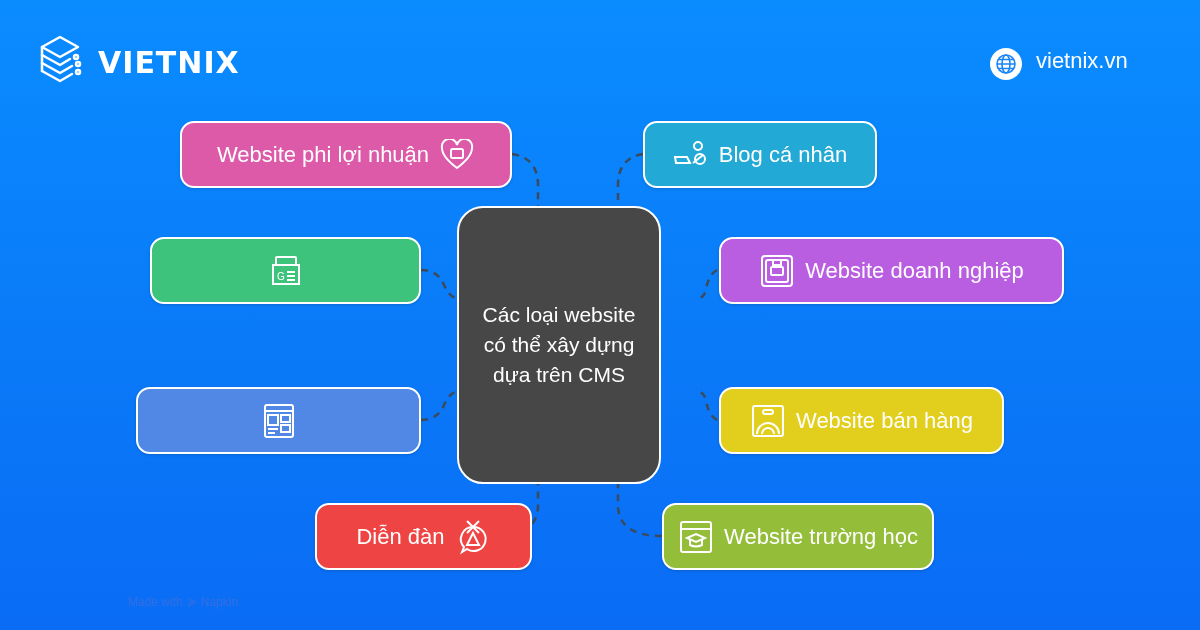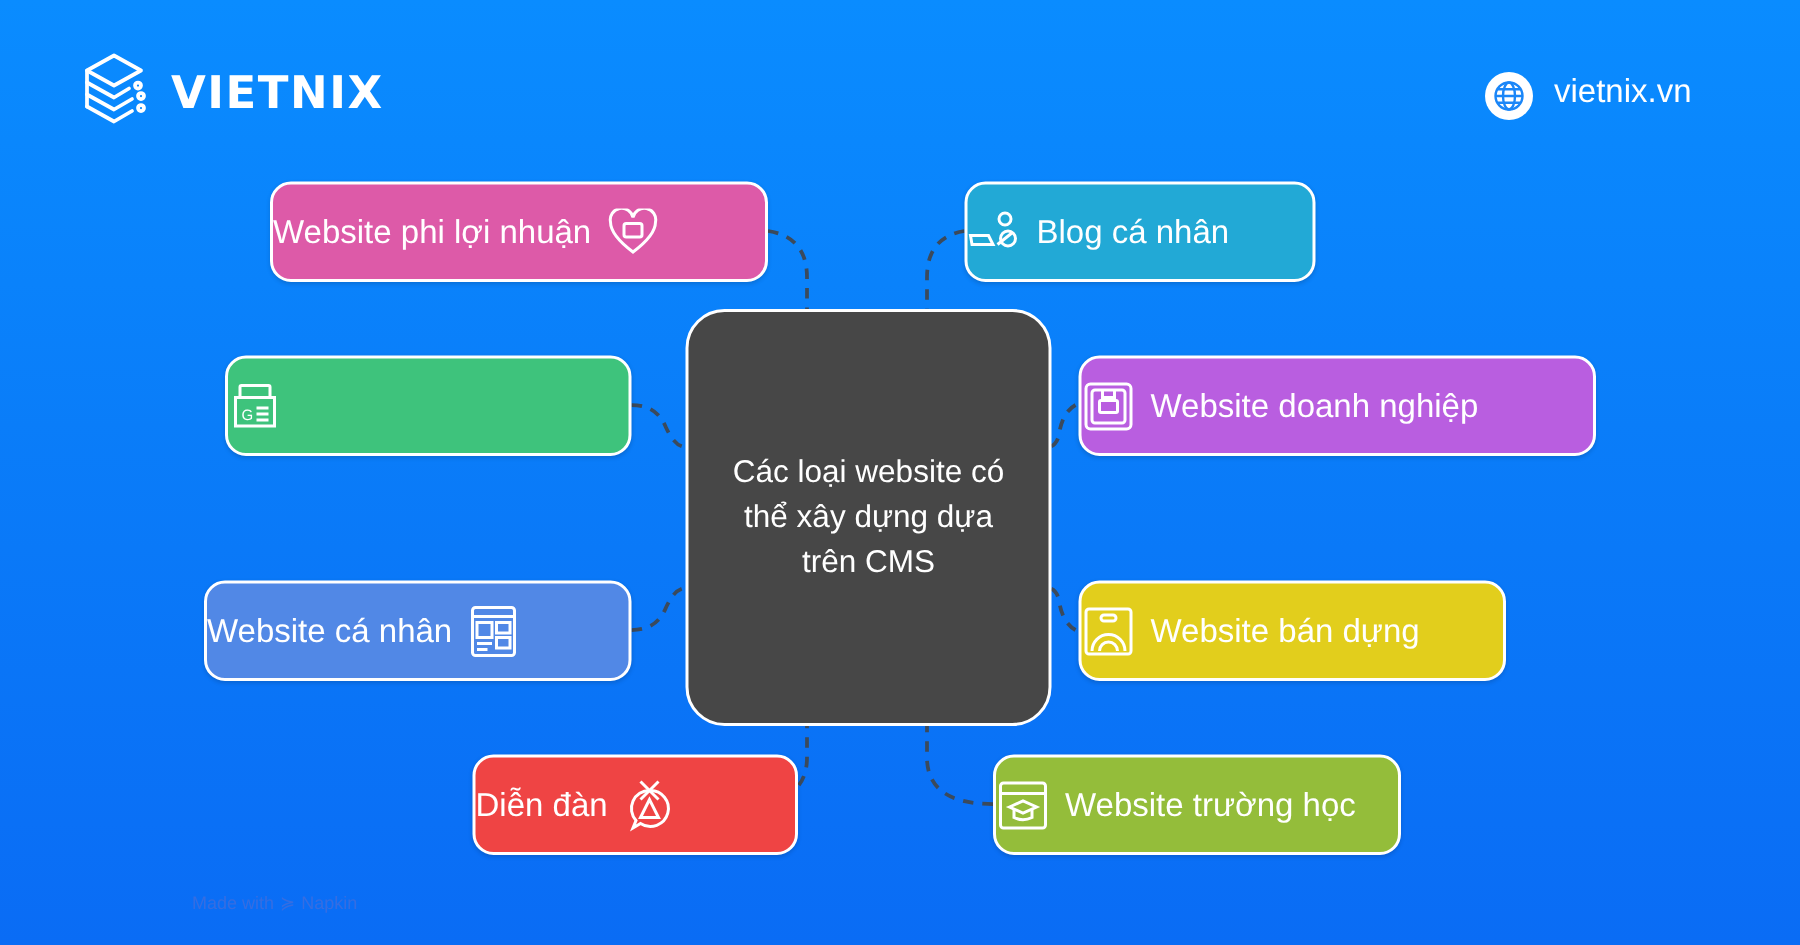--- a/index.html
+++ b/index.html
@@ -1,38 +1,38 @@
 <!DOCTYPE html>
 <html><head>
 <meta charset="utf-8">
 <style>
   html, body { margin:0; padding:0; }
   body {
     width:1200px; height:630px; overflow:hidden; position:relative;
     background: linear-gradient(180deg, #0a8cff 0%, #0a7df9 45%, #0a6cf5 100%);
     font-family: "Liberation Sans", sans-serif;
   }
-  .brand { position:absolute; left:52px; top:33px; display:flex; align-items:center; gap:8px; }
+  .brand { position:absolute; left:36px; top:33px; display:flex; align-items:center; gap:8px; }
   .brand-name { color:#fff; font-size:30px; font-weight:bold; letter-spacing:1px; font-family:"DejaVu Sans", sans-serif; }
   .site { position:absolute; left:990px; top:48px; display:flex; align-items:flex-start; gap:14px; }
   .site-text { color:#fff; font-size:22px; font-family:"Liberation Sans", sans-serif; }
   .globe { width:32px; height:32px; border-radius:50%; background:#fff; display:flex; align-items:center; justify-content:center; }
 
   svg.links { position:absolute; left:0; top:0; }
 
   .node {
     position:absolute; box-sizing:border-box; height:67px;
     border:2.5px solid #fff; border-radius:14px;
-    display:flex; align-items:center; justify-content:flex-start; gap:10px;
+    display:flex; align-items:center; justify-content:center; gap:10px;
     color:#fff; font-size:22px; font-family:"Liberation Sans", sans-serif;
     box-shadow: 0 1px 3px rgba(0,0,0,0.15);
   }
   .node .ico { width:36px; height:36px; display:flex; align-items:center; justify-content:center; }
   .center {
-    position:absolute; left:457px; top:206px; width:244px; height:278px; box-sizing:border-box;
+    position:absolute; left:457px; top:206px; width:204px; height:278px; box-sizing:border-box;
     background:#474747; border:2.5px solid #fff; border-radius:26px;
     color:#fff; font-size:21px; line-height:30px; text-align:center;
     display:flex; align-items:center; justify-content:center; padding:0 20px;
   }
   .credit { position:absolute; left:128px; top:595px; color:#3a6ee0; font-size:12px; opacity:0.9; display:flex; gap:4px; }
 </style>
 </head>
 <body>
 
 <div class="brand">
@@ -114,21 +114,20 @@
         <rect x="2" y="2" width="30" height="30" rx="3"></rect>
         <rect x="6" y="6" width="22" height="22" rx="2"></rect>
         <rect x="11" y="13" width="12" height="8" rx="1"></rect>
         <path d="M13 6 v5 h8 v-5"></path>
       </svg>
   </span>
   <span>Website doanh nghiệp</span>
 </div>
 
 <div class="node" style="left:136px; top:387px; width:285px; background:#5188e6;">
-  <span>Website cá nhân</span>
   <span class="ico">
     <svg width="32" height="36" viewBox="0 0 32 36" fill="none" stroke="#fff" stroke-width="2">
         <rect x="2" y="2" width="28" height="32" rx="2"></rect>
         <path d="M2 8 h28"></path>
         <rect x="5" y="12" width="10" height="10"></rect>
         <rect x="18" y="12" width="9" height="7"></rect>
         <rect x="18" y="22" width="9" height="7"></rect>
         <path d="M5 26 h10 M5 30 h7"></path>
       </svg>
   </span>
@@ -136,21 +135,21 @@
 
 <div class="node" style="left:719px; top:387px; width:285px; background:#e2ce1c;">
   <span class="ico">
     <svg width="34" height="34" viewBox="0 0 34 34" fill="none" stroke="#fff" stroke-width="2">
         <rect x="2" y="2" width="30" height="30" rx="2"></rect>
         <rect x="12" y="6" width="10" height="4" rx="2"></rect>
         <path d="M6 30 A11 11 0 0 1 28 30"></path>
         <path d="M11 30 A6 6 0 0 1 23 30"></path>
       </svg>
   </span>
-  <span>Website bán dựng</span>
+  <span>Website bán hàng</span>
 </div>
 
 <div class="node" style="left:315px; top:503px; width:217px; background:#ef4444;">
   <span>Diễn đàn</span>
   <span class="ico">
     <svg width="32" height="36" viewBox="0 0 32 36" fill="none" stroke="#fff" stroke-width="2">
         <path d="M16 8 A12 12 0 1 1 10 30 L5 33 L7 28 A12 12 0 0 1 16 8"></path>
         <path d="M10 2 L22 14 M22 2 L10 14"></path>
         <path d="M16 14 L10 26 H22 Z"></path>
       </svg>

